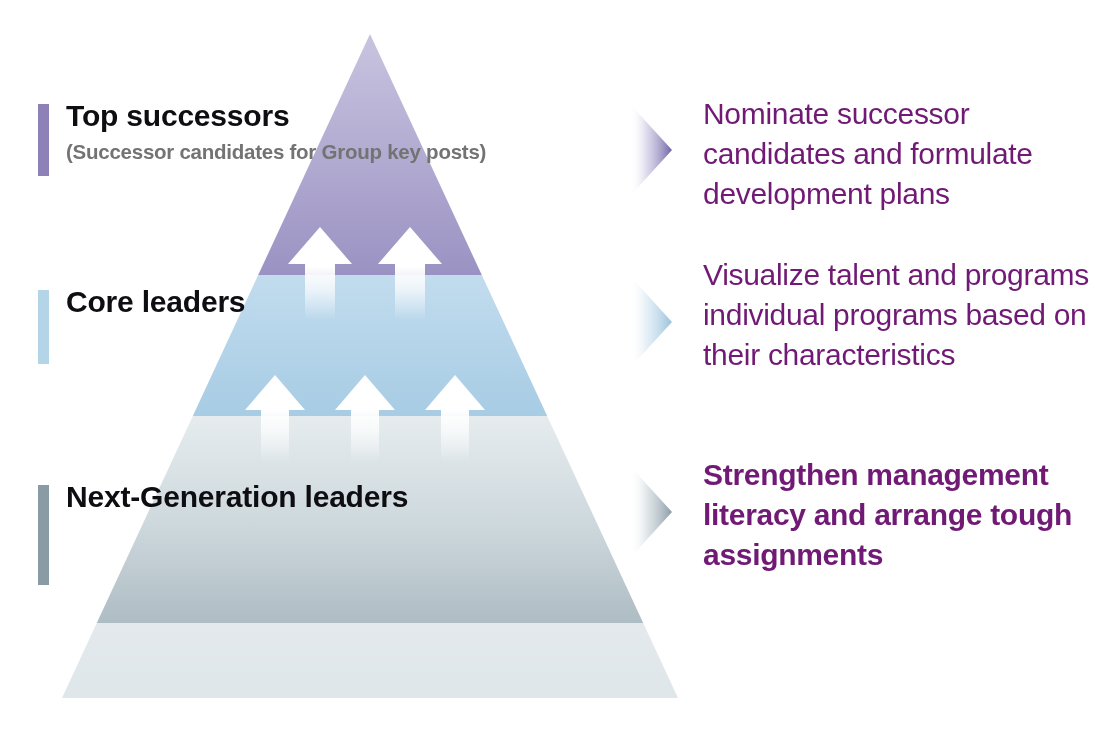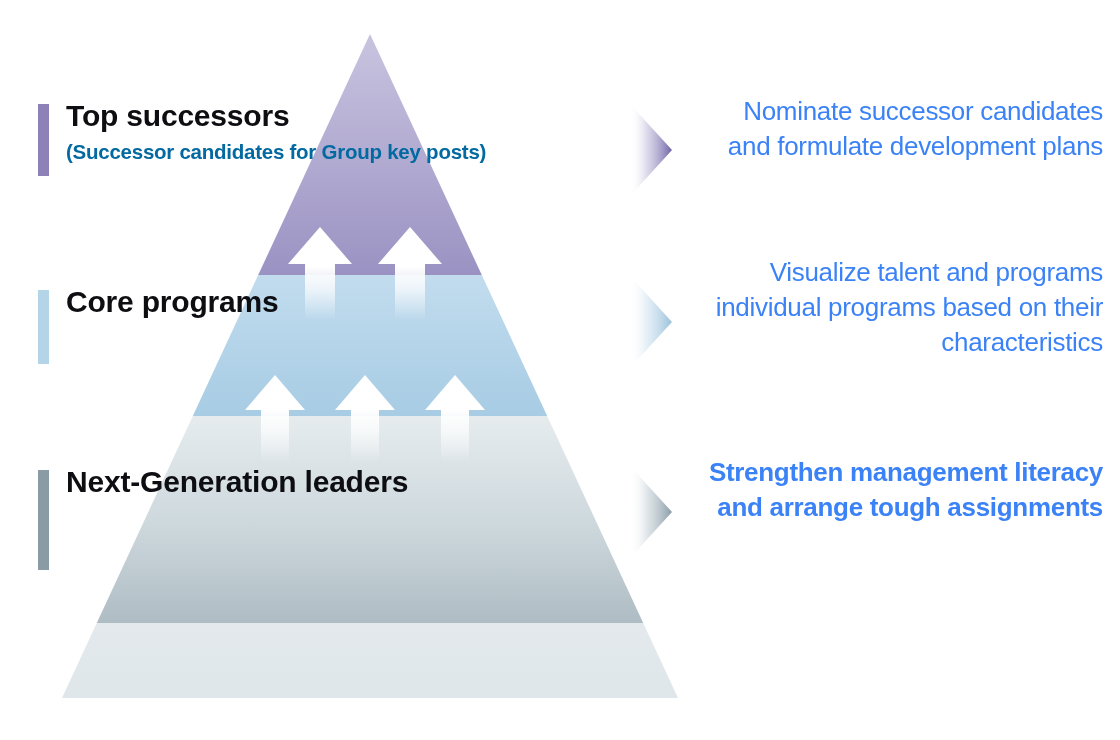--- a/index.html
+++ b/index.html
@@ -52,50 +52,49 @@
     font-weight: bold;
     color: #0d0d12;
     letter-spacing: -0.2px;
     line-height: 1.08;
     white-space: nowrap;
   }
   .tier-sub {
     font-family: "Liberation Sans", sans-serif;
     font-weight: bold;
     font-size: 20.5px;
-    color: #0369a1;
+    color: #737373;
     line-height: 1.42;
     letter-spacing: -0.25px;
     margin-top: 5px;
   }
 
   #tier-label-top      { left: 38px; top: 104px; justify-content: flex-end; }
   #tier-label-top .tier-bar   { height: 72px; background: #8d81b8; }
   #tier-label-top .tier-title { font-size: 30px; }
 
   #tier-label-core     { left: 38px; top: 290px; }
   #tier-label-core .tier-bar  { height: 74px; background: #b4d4e8; }
   #tier-label-core .tier-title{ font-size: 30px; }
 
-  #tier-label-next     { left: 38px; top: 470px; }
+  #tier-label-next     { left: 38px; top: 485px; }
   #tier-label-next .tier-bar  { height: 100px; background: #8b9ba5; }
   #tier-label-next .tier-title{ font-size: 30px; }
   #tier-label-next .tier-sub  { max-width: 530px; white-space: normal; }
 
   
   .desc {
     position: absolute;
     font-family: "Liberation Sans", sans-serif;
     font-weight: normal;
-    font-size: 26px;
+    font-size: 30px;
     line-height: 1.34;
-    color: #3b82f6;
+    color: #701a75;
     letter-spacing: -0.3px;
     width: 400px;
-    text-align: right;
   }
   #desc-top  { left: 703px; top: 94px;  }
   #desc-core { left: 703px; top: 255px; }
   #desc-next { left: 703px; top: 455px; font-weight: bold; }
 </style>
 </head>
 <body>
 
 <div id="stage">
 
@@ -186,21 +185,21 @@
     <div class="tier-bar"></div>
     <div class="tier-textwrap">
       <div class="tier-title">Top successors</div>
       <div class="tier-sub">(Successor candidates for Group key posts)</div>
     </div>
   </div>
 
   <div class="tier-label" id="tier-label-core">
     <div class="tier-bar"></div>
     <div class="tier-textwrap">
-      <div class="tier-title">Core programs</div>
+      <div class="tier-title">Core leaders</div>
     </div>
   </div>
 
   <div class="tier-label" id="tier-label-next">
     <div class="tier-bar"></div>
     <div class="tier-textwrap">
       <div class="tier-title">Next-Generation leaders</div>
     </div>
   </div>
 

